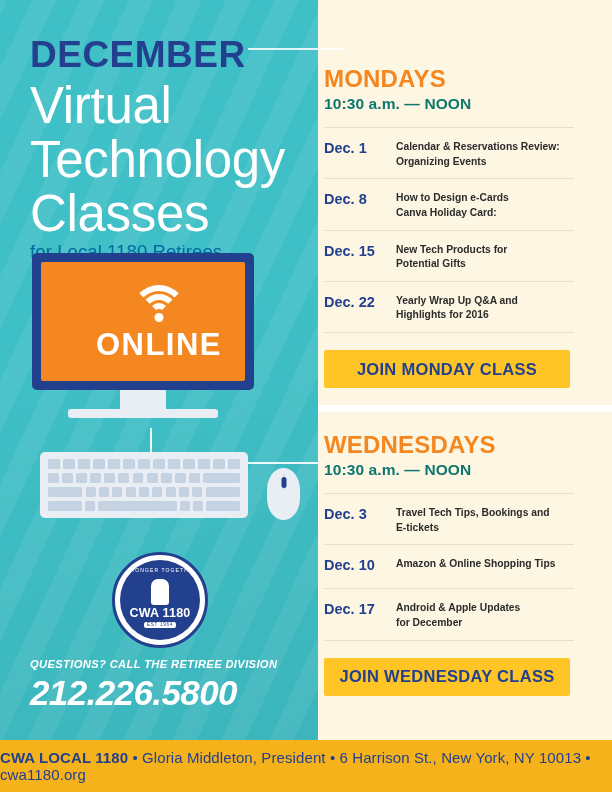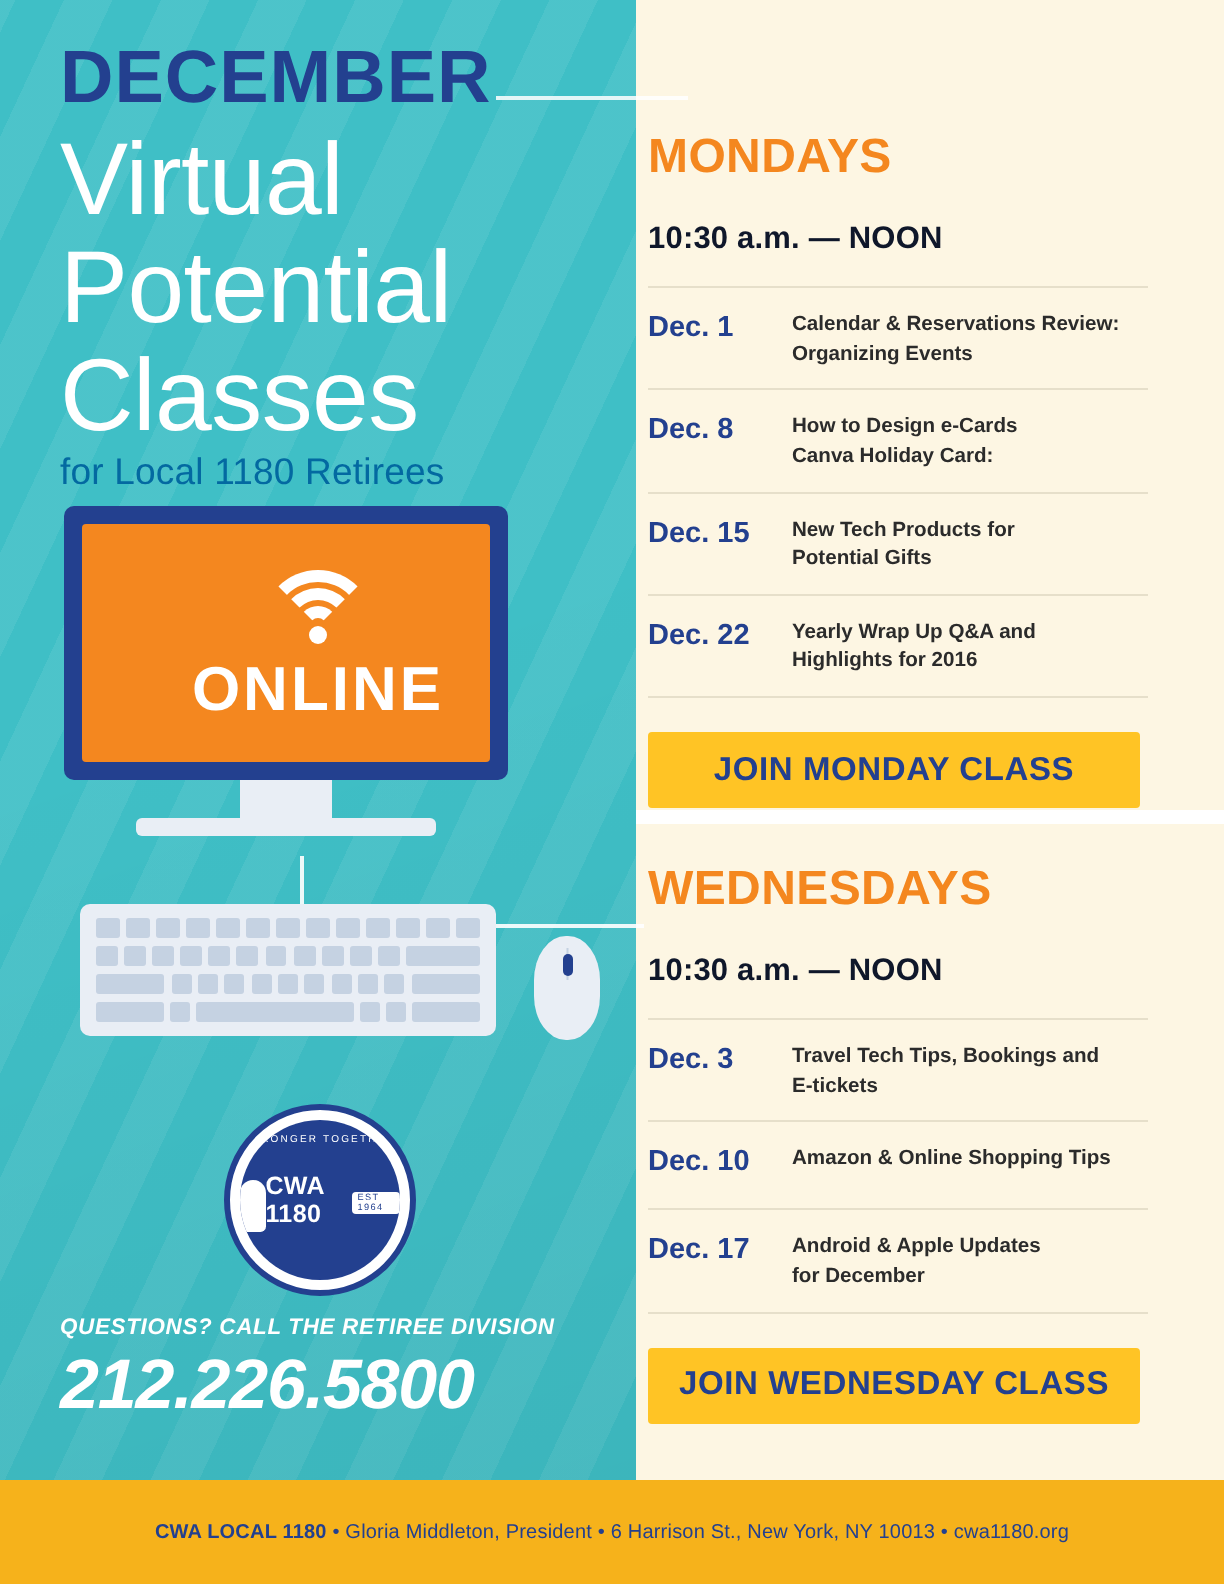--- a/index.html
+++ b/index.html
@@ -64,21 +64,21 @@
     position: absolute;
     left: 248px; top: 48px;
     width: 96px; height: 2px;
     background: #ffffff;
     opacity: 0.85;
   }
 
   
   .headline {
     position: absolute;
-    left: 30px; top: 20px;
+    left: 30px; top: 36px;
     width: 290px;
   }
   .h-december {
     font-size: 37px;
     font-weight: bold;
     letter-spacing: 0.5px;
     color: #23408f;
     line-height: 1.0;
     font-family: "Liberation Sans", sans-serif;
   }
@@ -235,21 +235,21 @@
     display: flex;
     align-items: center;
     justify-content: center;
   }
   .logo-inner {
     width: 80px; height: 80px;
     border-radius: 50%;
     background: #23408f;
     position: relative;
     display: flex;
-    flex-direction: row;
+    flex-direction: column;
     align-items: center;
     justify-content: center;
     color: #ffffff;
     overflow: hidden;
   }
   .logo-arc-top {
     position: absolute;
     top: 7px;
     font-size: 5px;
     letter-spacing: 1.1px;
@@ -309,24 +309,24 @@
   .sched-wed { top: 432px; }
 
   .sched-title {
     font-size: 24px;
     font-weight: bold;
     color: #f4871f;
     letter-spacing: 0.2px;
     line-height: 1.05;
   }
   .sched-time {
-    margin-top: 20px;
+    margin-top: 4px;
     font-size: 15.5px;
     font-weight: bold;
-    color: #0f172a;
+    color: #0f766e;
     letter-spacing: 0.1px;
   }
   .sched-list {
     margin-top: 14px;
   }
   .sched-row {
     display: flex;
     align-items: flex-start;
     border-bottom: 1px solid #e6dfca;
     padding: 9px 0 9px 0;
@@ -372,21 +372,21 @@
   .footer {
     position: absolute;
     left: 0; top: 740px;
     width: 612px; height: 52px;
     background: #f6b21b;
     display: flex;
     align-items: center;
     justify-content: center;
   }
   .footer-text {
-    font-size: 10px;
+    font-size: 15px;
     color: #23408f;
     letter-spacing: 0.1px;
   }
   .footer-text b { font-weight: bold; }
 </style>
 </head>
 <body>
 
 <div class="page">
 
@@ -398,21 +398,21 @@
   <div class="right-top"></div>
   <div class="right-bottom"></div>
   <div class="right-bottom-inner"></div>
 
   <div class="connector"></div>
 
   <div class="headline">
     <div class="h-december">DECEMBER</div>
     <div class="h-main">
       <div>Virtual</div>
-      <div>Potential</div>
+      <div>Technology</div>
       <div>Classes</div>
     </div>
     <div class="h-sub">for Local 1180 Retirees</div>
   </div>
 
   <div class="monitor-wrap">
     <div class="monitor-frame">
       <div class="monitor-screen">
         <div class="wifi">
           <span class="a1"></span>

